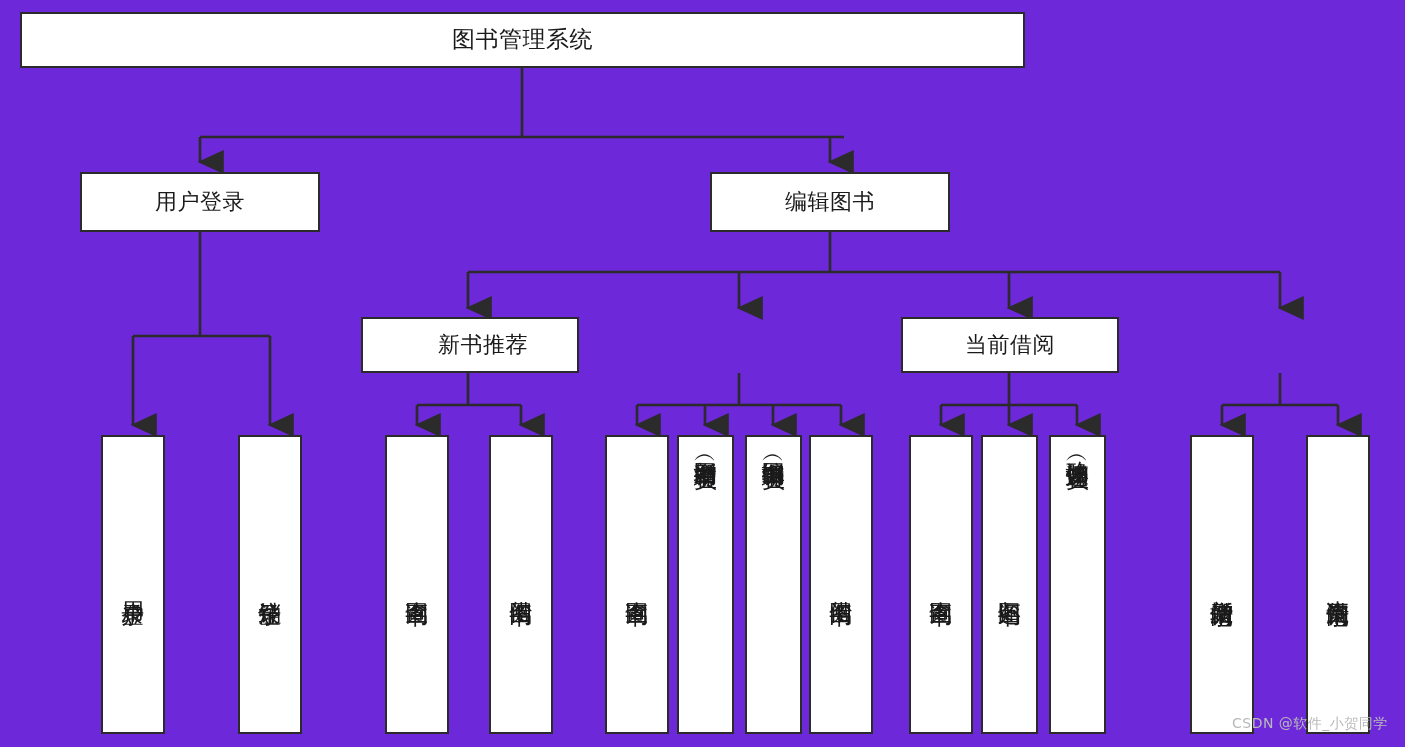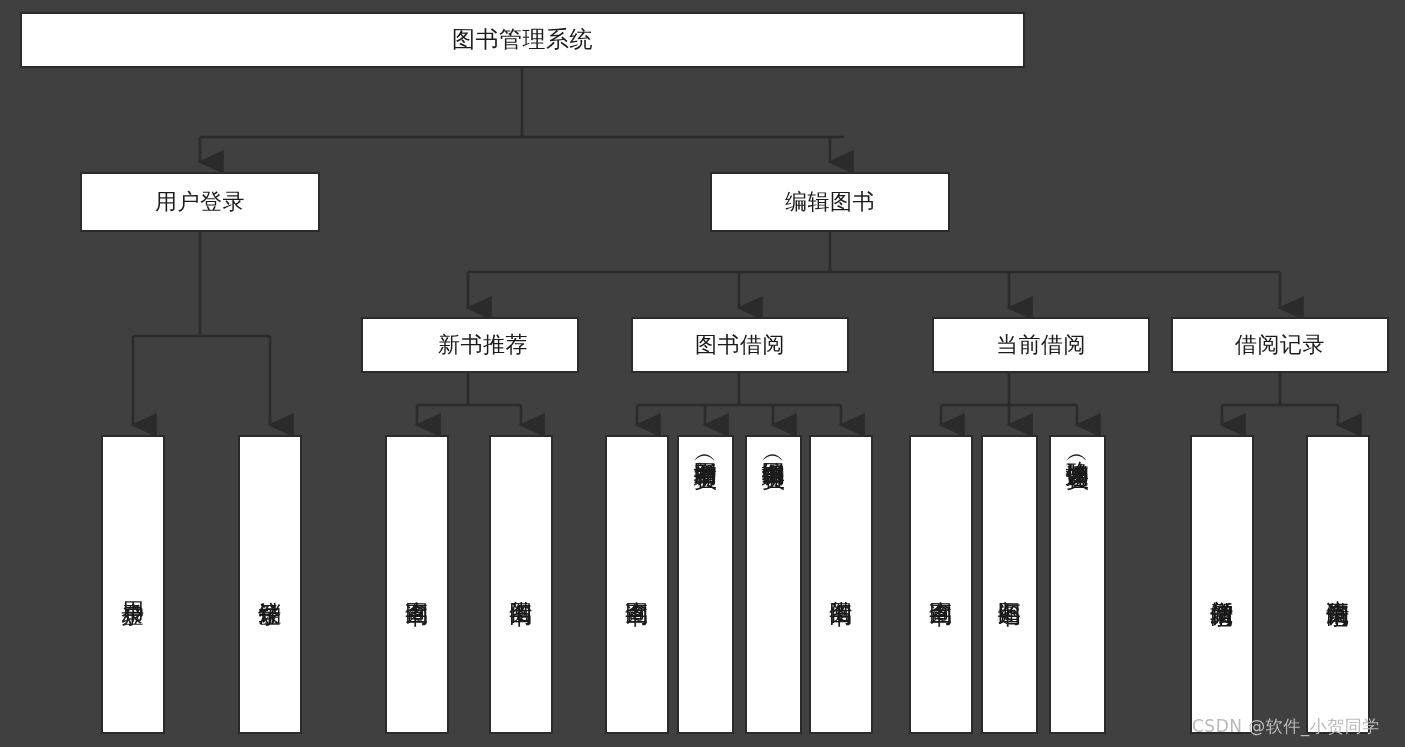--- a/index.html
+++ b/index.html
@@ -8,21 +8,21 @@
     padding: 0;
     background: #ffffff;
   }
   body {
     font-family: "DejaVu Sans", "Liberation Sans", sans-serif;
   }
   #canvas {
     position: relative;
     width: 1405px;
     height: 747px;
-    background: #404040;
+    background: #6d28d9;
     overflow: hidden;
   }
   #wires {
     position: absolute;
     left: 0;
     top: 0;
     width: 1405px;
     height: 747px;
     pointer-events: none;
   }
@@ -60,24 +60,25 @@
     line-height: 1.16;
     letter-spacing: 1px;
     white-space: nowrap;
   }
   .node.v.mid {
     align-items: center;
     padding-top: 0;
   }
   .watermark {
     position: absolute;
-    font-size: 17px;
+    font-size: 14px;
     color: #b9b9b9;
     white-space: nowrap;
     letter-spacing: 0.5px;
+    padding-left: 40px;
   }
 </style>
 </head>
 <body>
 
 <div id="canvas">
 
   <svg id="wires" viewBox="0 0 1405 747" xmlns="http://www.w3.org/2000/svg">
     <defs>
       <marker id="arrow" viewBox="0 0 12 12" refX="6" refY="10" markerWidth="11" markerHeight="11" orient="auto-start-reverse">
@@ -135,28 +136,22 @@
   <div class="node h" style="left:80px; top:172px; width:240px; height:60px;">
     <span class="label">用户登录</span>
   </div>
   <div class="node h" style="left:710px; top:172px; width:240px; height:60px;">
     <span class="label">编辑图书</span>
   </div>
 
   <div class="node h" style="left:361px; top:317px; width:218px; height:56px;padding-left:26px;">
     <span class="label">新书推荐</span>
   </div>
-  <div class="node h" style="left:631px; top:317px; width:218px; height:56px;">
-    <span class="label">图书借阅</span>
-  </div>
-  <div class="node h" style="left:901px; top:317px; width:218px; height:56px;margin-left:31px;">
+  <div class="node h" style="left:901px; top:317px; width:218px; height:56px;">
     <span class="label">当前借阅</span>
-  </div>
-  <div class="node h" style="left:1171px; top:317px; width:218px; height:56px;">
-    <span class="label">借阅记录</span>
   </div>
 
   <div class="node v mid" style="left:101px; top:435px; width:64px; height:299px;">
     <span class="label">用户登录</span>
   </div>
   <div class="node v mid" style="left:238px; top:435px; width:64px; height:299px;">
     <span class="label">注销登录</span>
   </div>
 
   <div class="node v mid" style="left:385px; top:435px; width:64px; height:299px;">

